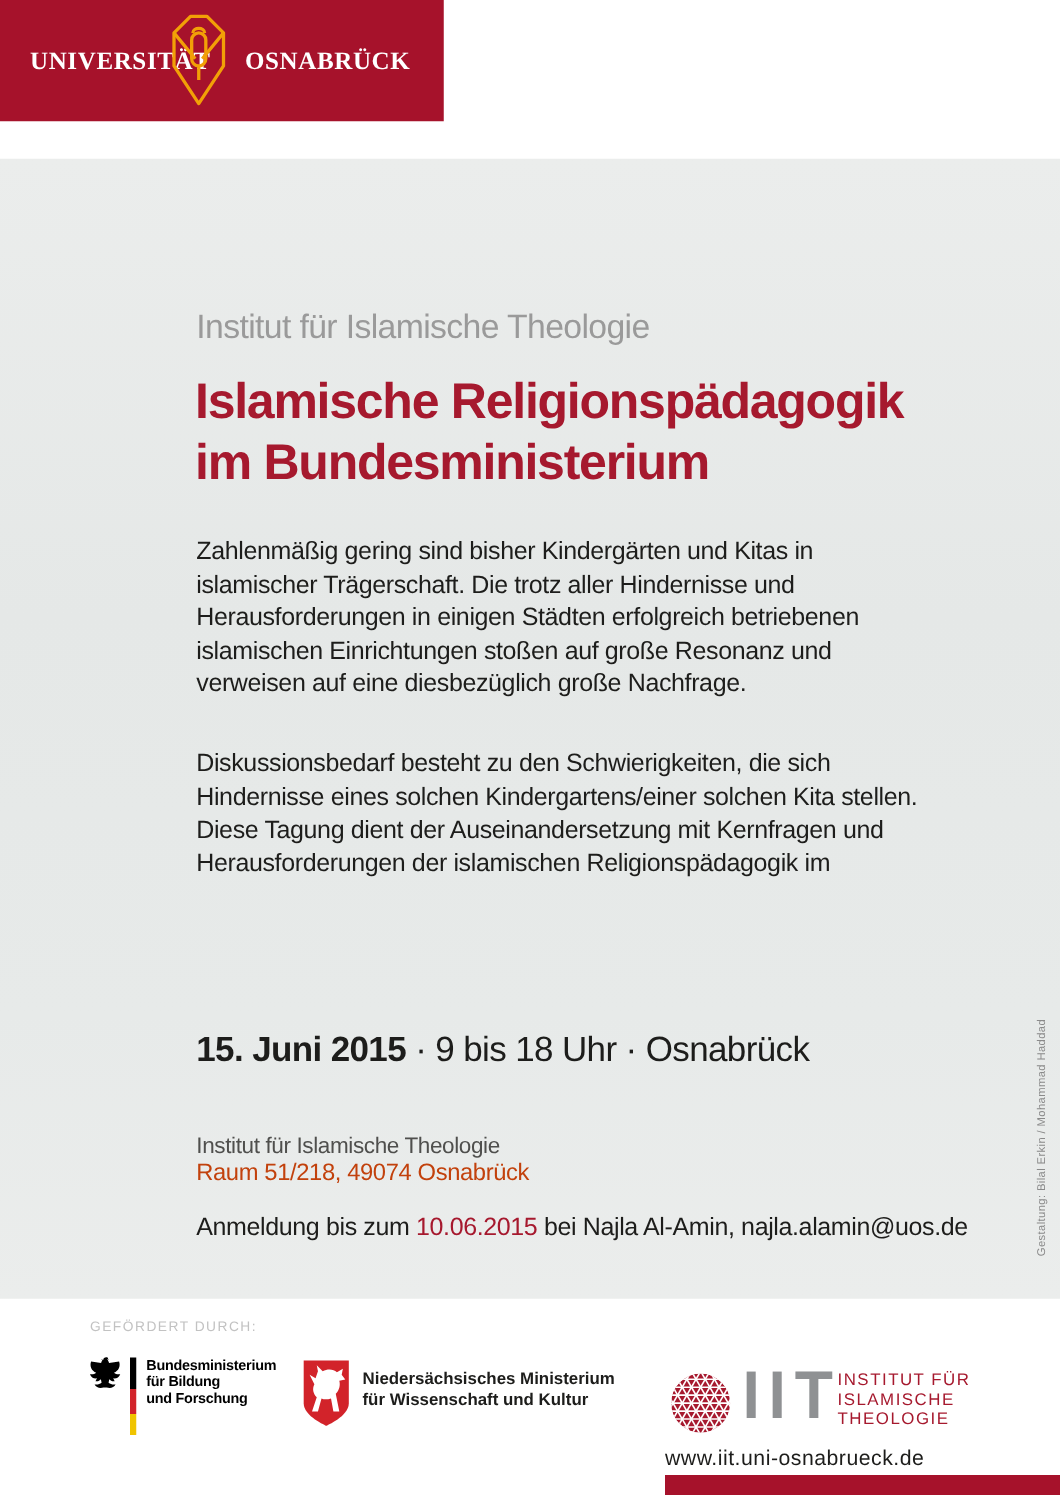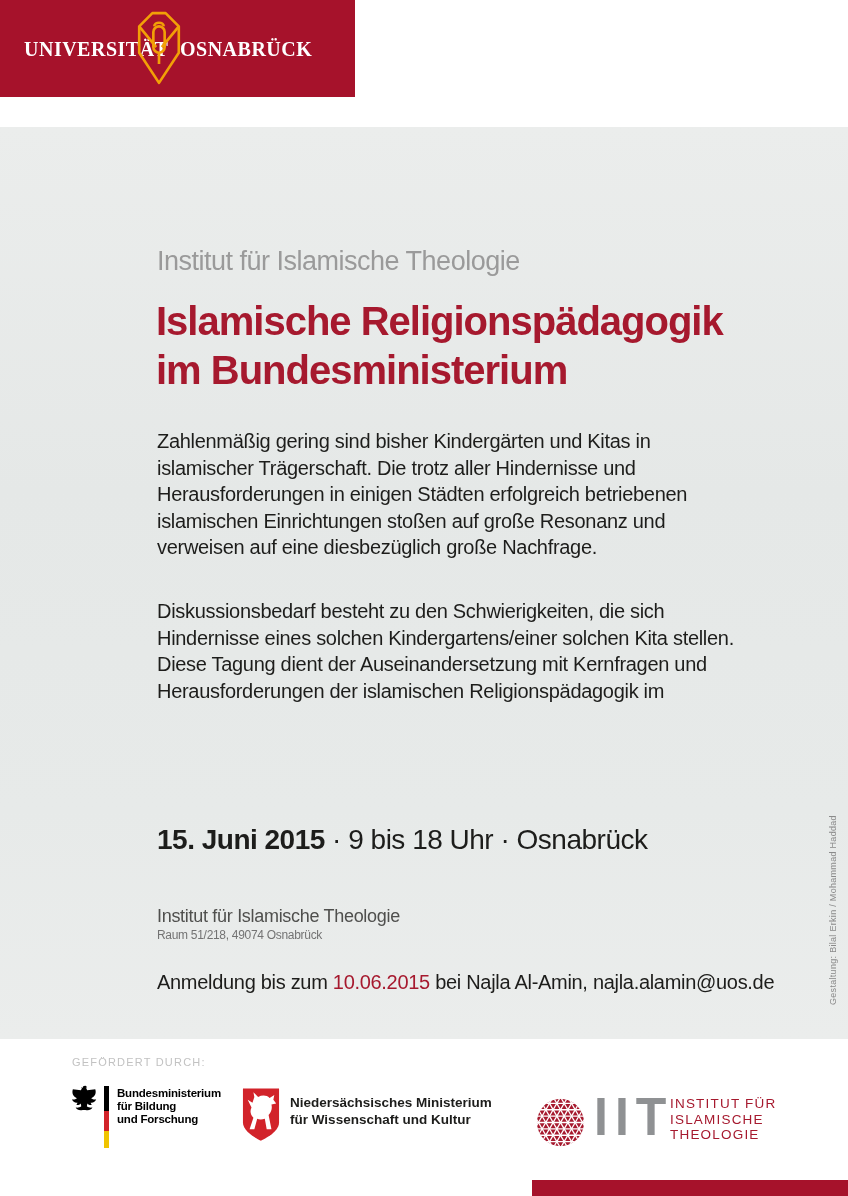--- a/index.html
+++ b/index.html
@@ -71,21 +71,21 @@
   .date-line {
     left: 157px; top: 824px;
     font-size: 28px;
     color: #1d1d1b;
     letter-spacing: -0.5px;
   }
   .date-line .date-bold { font-weight: bold; }
 
   .venue-name  { left: 157px; top: 882px; font-size: 19px; font-weight: bold; color: #1d1d1b; }
   .venue-line2 { left: 157px; top: 906px; font-size: 18px; color: #4f4f4d; letter-spacing: -0.3px; }
-  .venue-line3 { left: 157px; top: 928px; font-size: 12px; color: #737373; letter-spacing: -0.3px; }
+  .venue-line3 { left: 157px; top: 928px; font-size: 19px; color: #c2410c; letter-spacing: -0.3px; }
 
   .registration { left: 157px; top: 971px; font-size: 20px; color: #1d1d1b; letter-spacing: -0.3px; }
   .registration .deadline { color: #A6192E; }
 
   .credit {
     right: 10px; top: 815px;
     height: 190px;
     writing-mode: vertical-rl;
     transform: rotate(180deg);
     font-size: 9px;
@@ -139,21 +139,21 @@
     <span class="banner-text" style="position:absolute; left:24px; top:38px;">UNIVERSITÄT</span>
     <svg class="banner-emblem" viewBox="0 0 70 86">
       <g fill="none" stroke="#F2A007" stroke-width="2.8" stroke-linejoin="round">
         <path d="M14 20 L28 6 H42 L56 20 V48 L35 80 L14 48 Z"></path>
         <path d="M14 20 L32 42 M56 20 L38 42"></path>
         <path d="M30 20 c0 -5 10 -5 10 0"></path>
         <rect x="29" y="20" width="12" height="28" rx="6"></rect>
         <path d="M35 48 V60"></path>
       </g>
     </svg>
-    <span class="banner-text" style="position:absolute; left:180px; top:38px;">OSNABRÜCK</span>
+    <span class="banner-text" style="position:absolute; left:196px; top:38px;">OSNABRÜCK</span>
   </div>
 
   <div class="content-bg"></div>
 
   <div class="abs institute-header nowrap">Institut für Islamische Theologie</div>
 
   <div class="abs main-title">
     <div class="nowrap">Islamische Religionspädagogik</div>
     <div class="nowrap">im Bundesministerium</div>
   </div>
@@ -228,15 +228,16 @@
       <use href="#lns" transform="rotate(60 28 28)"></use>
       <use href="#lns" transform="rotate(-60 28 28)"></use>
     </g>
   </svg>
   <div class="abs iit-abbr nowrap">IIT</div>
   <div class="abs iit-lines">
     <div class="nowrap">INSTITUT FÜR</div>
     <div class="nowrap">ISLAMISCHE</div>
     <div class="nowrap">THEOLOGIE</div>
   </div>
+  <div class="abs iit-url nowrap">www.iit.uni-osnabrueck.de</div>
   <div class="abs footer-redbar"></div>
 
 </div>
 
 </body></html>

